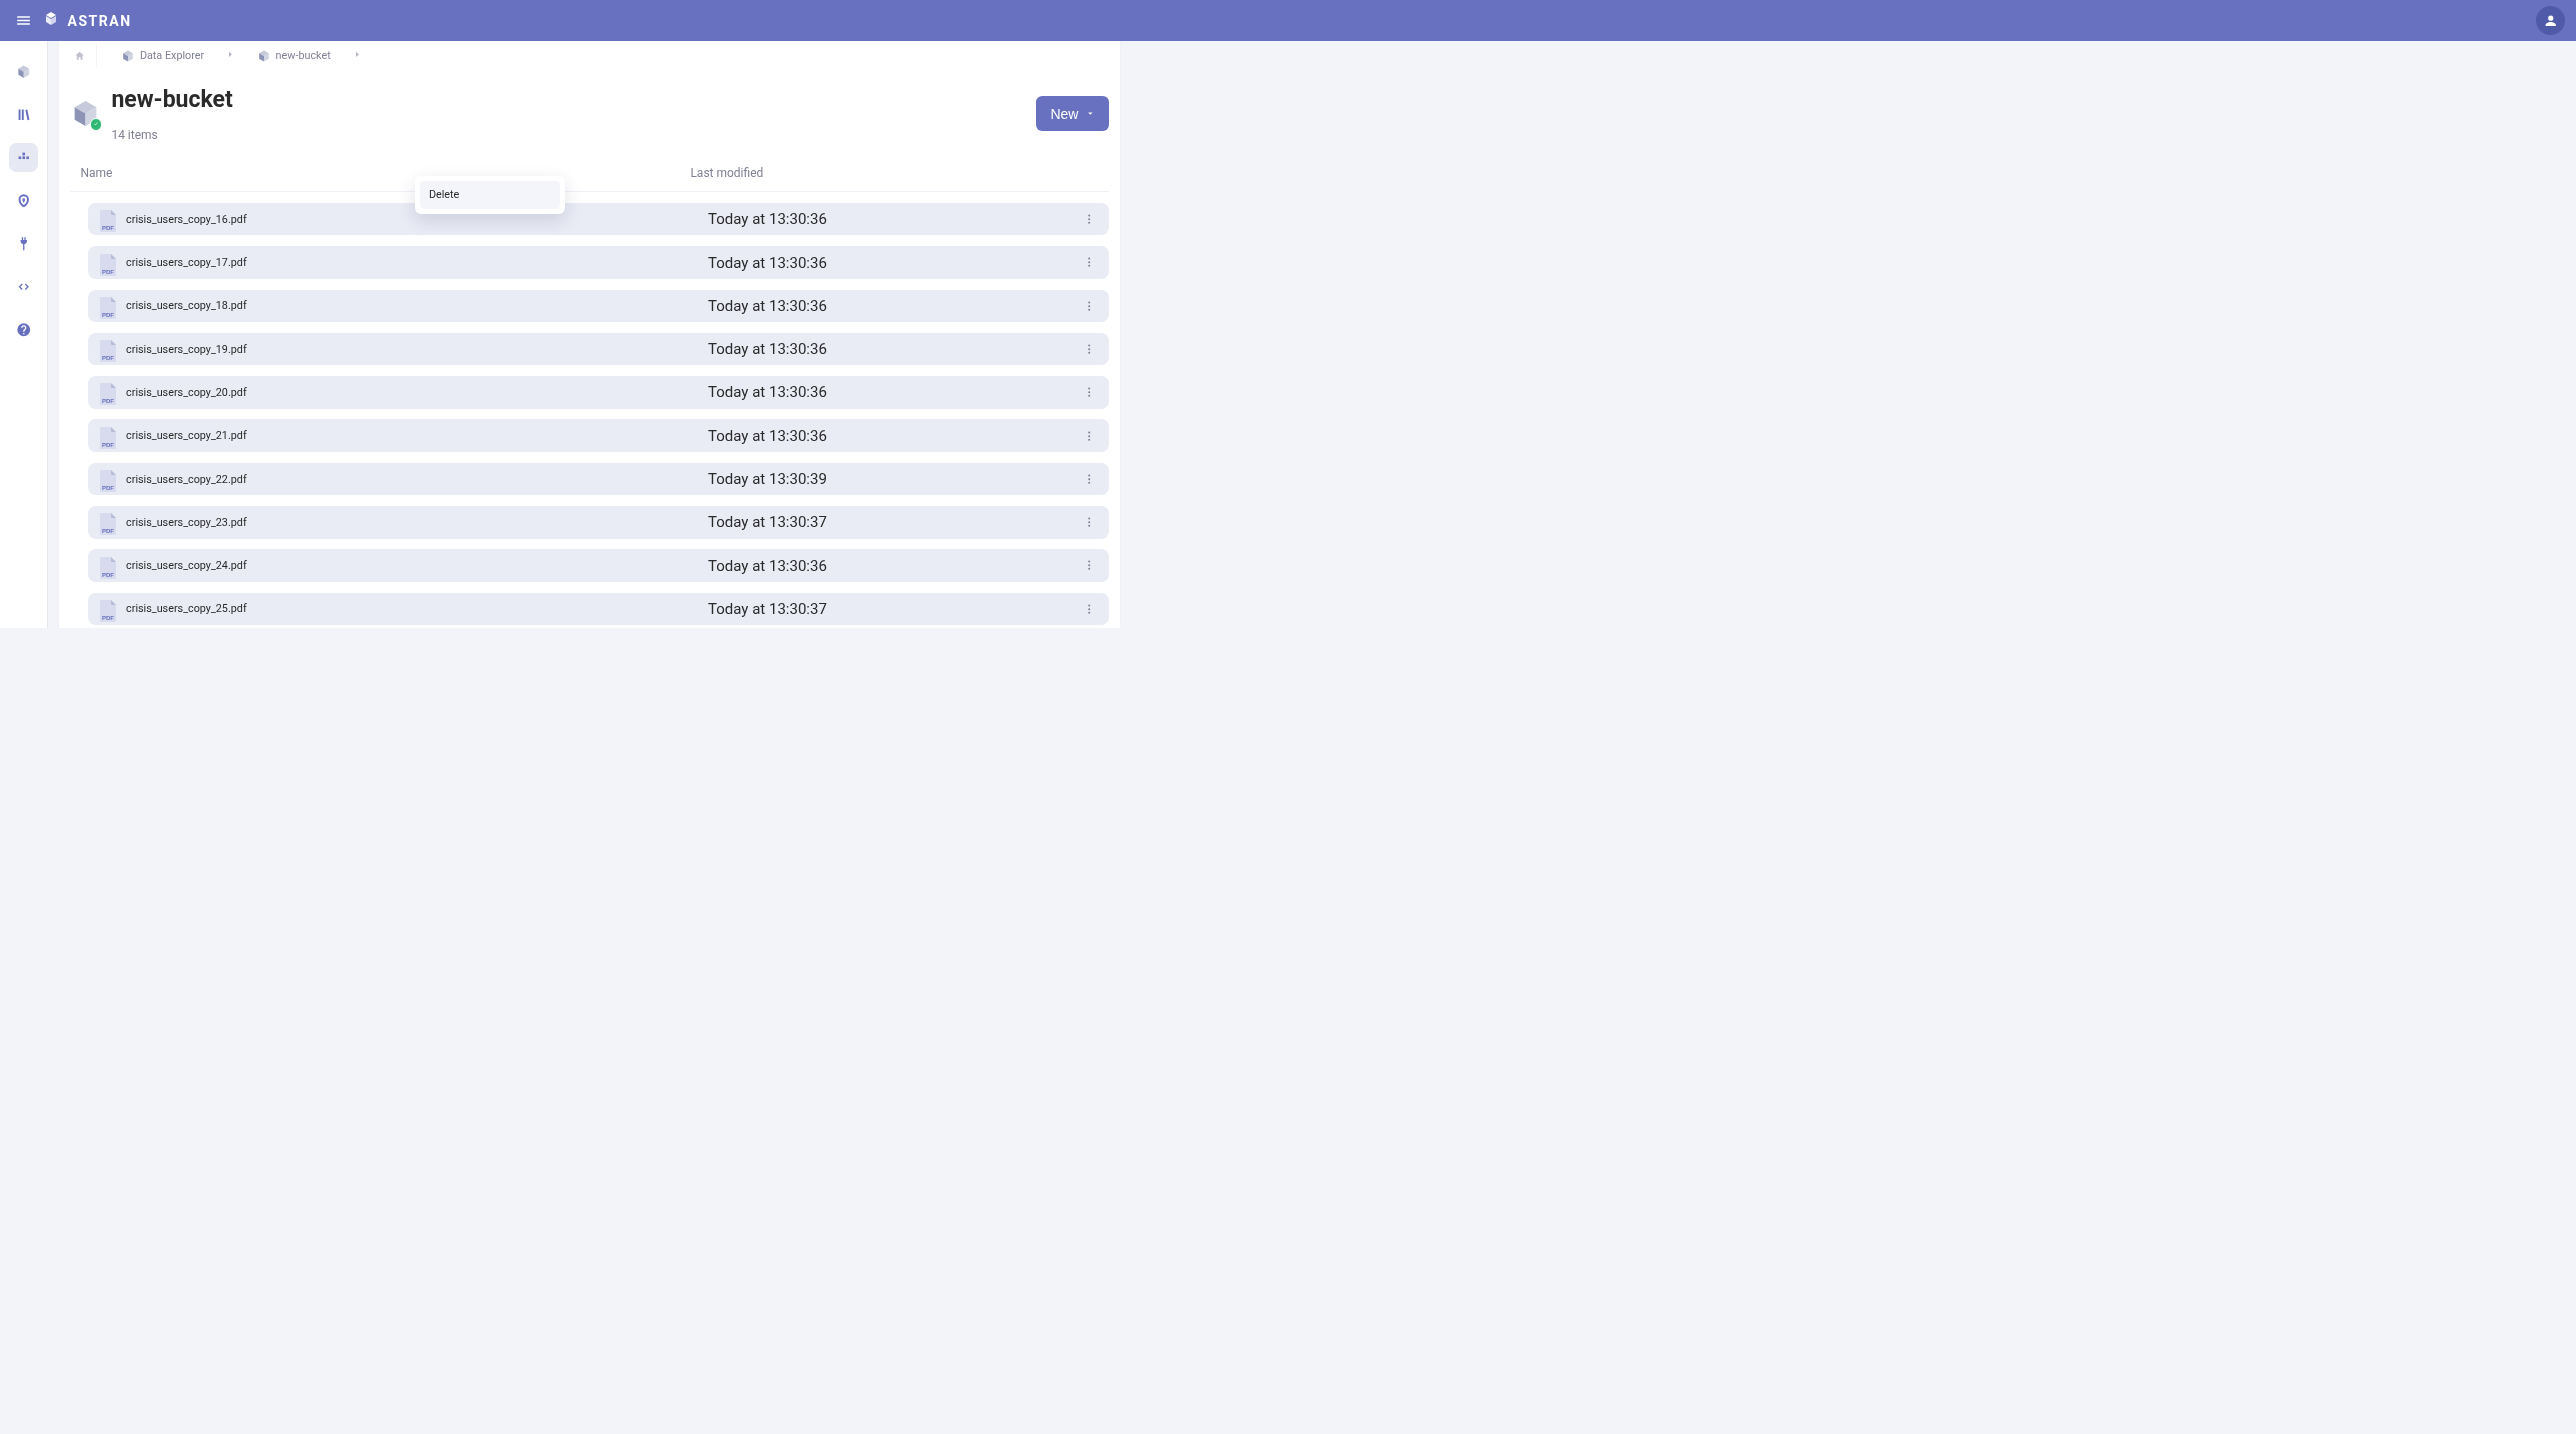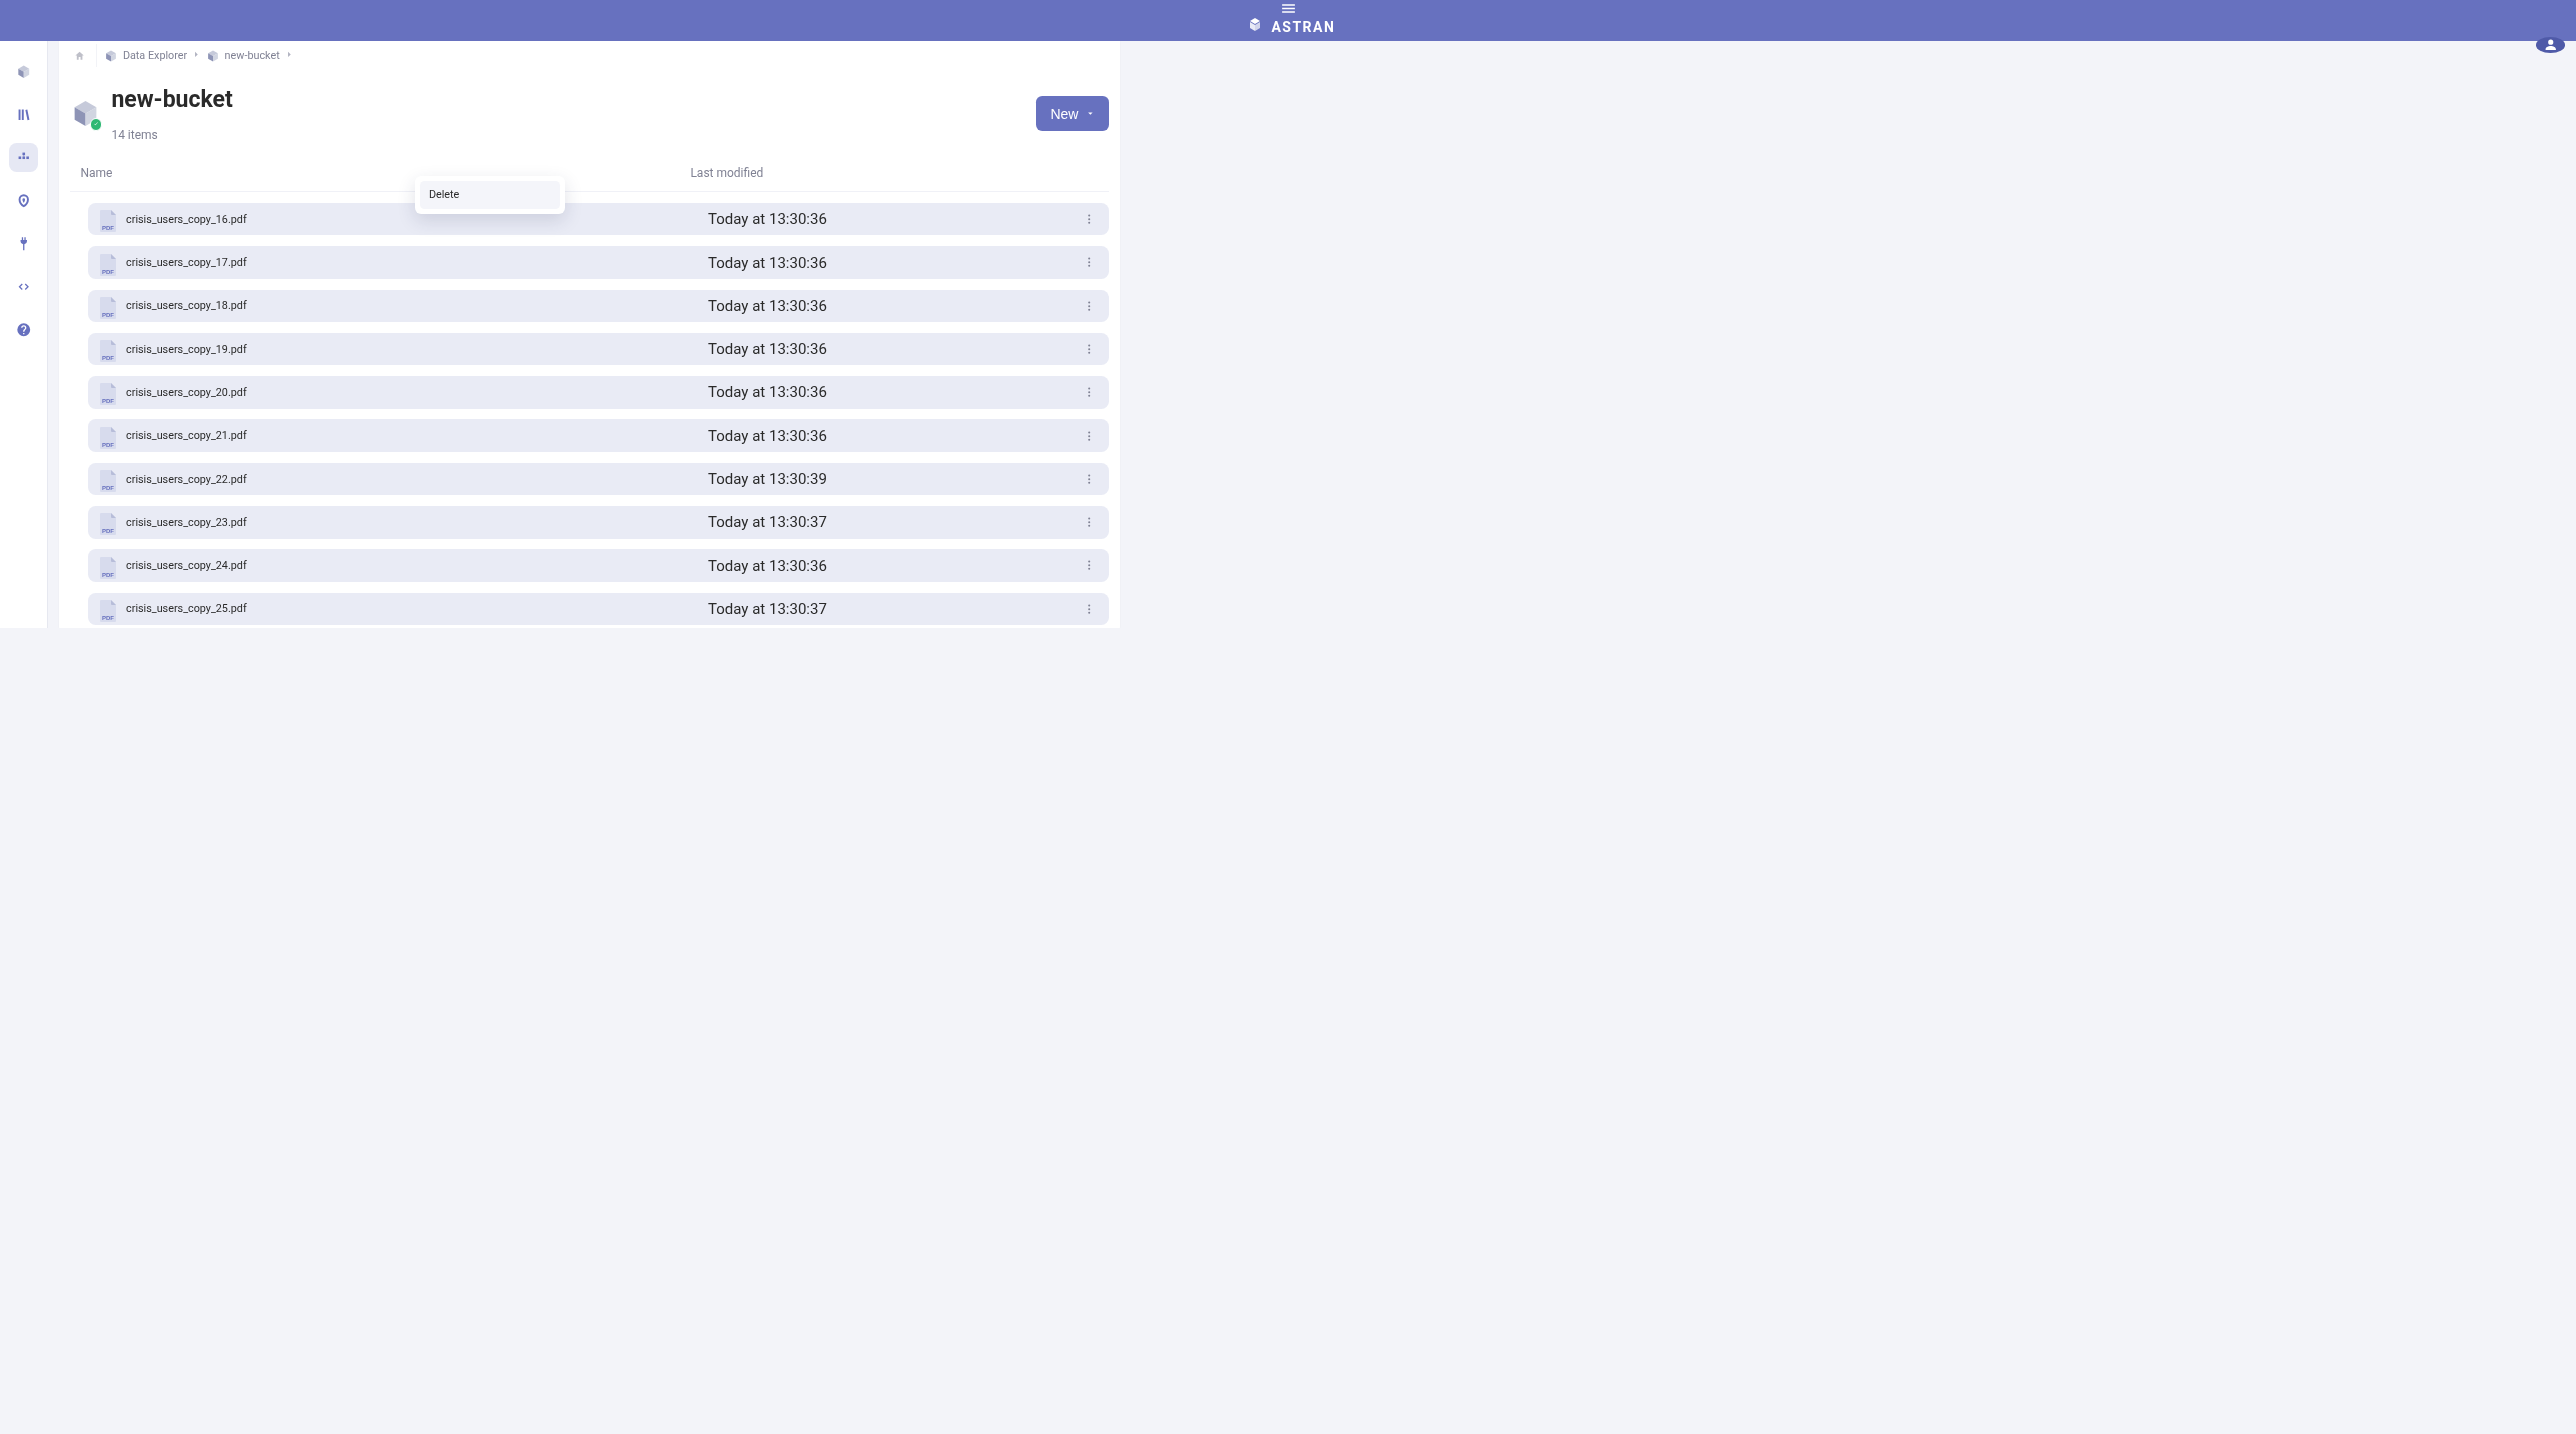--- a/index.html
+++ b/index.html
@@ -6,39 +6,39 @@
   html, body { height: 100%; font-family: -apple-system, BlinkMacSystemFont, "Segoe UI", Roboto, Helvetica, Arial, sans-serif; background: #f3f4f9; color: #1a1a1a; }
   body { display: flex; width: 1131px; height: 628px; overflow: hidden; }
 
   
   .sidebar { width: 48px; min-width: 48px; background: #ffffff; border-right: 0.8px solid #e6e8f0; display: flex; flex-direction: column; align-items: center; padding-top: 57px; gap: 14px; }
   .side-item { width: 29px; height: 29px; border-radius: 7.7px; display: flex; align-items: center; justify-content: center; color: #6771bf; cursor: pointer; }
   .side-item.active { background: #e6e8f4; }
   .side-item svg { width: 15.5px; height: 15.5px; fill: #6771bf; }
 
   
-  .header { position: absolute; top: 0; left: 0; right: 0; height: 41px; background: #6771bf; display: flex; align-items: center; padding: 0 10.8px; z-index: 20; flex-direction: column; }
+  .header { position: absolute; top: 0; left: 0; right: 0; height: 41px; background: #6771bf; display: flex; align-items: center; padding: 0 10.8px; z-index: 20; }
   .hamburger { width: 26px; height: 26px; display: flex; align-items: center; justify-content: center; cursor: pointer; }
   .hamburger svg { width: 17px; height: 17px; fill: #ffffff; }
   .brand { display: flex; align-items: center; gap: 6.2px; margin-left: 4.6px; }
   .brand-logo { width: 20px; height: 20px; }
   .brand-text { color: #ffffff; font-weight: 700; letter-spacing: 1.5px; font-size: 14px; }
   .avatar { margin-left: auto; width: 29px; height: 29px; border-radius: 50%; background: #4f5aa8; display: flex; align-items: center; justify-content: center; cursor: pointer; }
   .avatar svg { width: 15.5px; height: 15.5px; fill: #ffffff; }
 
   
   .main { flex: 1; position: relative; padding-top: 41px; overflow: hidden; }
   .content-scroll { height: 100%; overflow-y: auto; padding: 0 10.8px 10.8px 10.8px; }
   .content-scroll::-webkit-scrollbar { width: 7.7px; }
   .content-scroll::-webkit-scrollbar-track { background: transparent; }
   .content-scroll::-webkit-scrollbar-thumb { background: #6771bf; border-radius: 3.9px; }
 
   .card { background: #ffffff; border-radius: 9.3px; padding: 0 10.8px 10.8px 10.8px; margin-top: -7.7px; box-shadow: 0 0.8px 2.3px rgba(0,0,0,0.04); }
 
-  .breadcrumb { display: flex; align-items: center; gap: 4px; padding: 10.8px 0 10.8px 4.6px; color: #808294; font-size: 10.8px; }
+  .breadcrumb { display: flex; align-items: center; gap: 21px; padding: 10.8px 0 10.8px 4.6px; color: #808294; font-size: 10.8px; }
   .bc-home { width: 23px; height: 23px; display:flex; align-items:center; justify-content:center; border-right: 0.8px solid #e6e8f0; padding-right: 10.8px; margin-right: 3.1px; cursor:pointer; opacity:0.5; }
   .bc-home svg { width:14px; height:14px; fill:#808294; }
   .bc-item { display: flex; align-items: center; gap: 4.6px; cursor: pointer; }
   .bc-sep svg { width:10.8px; height:10.8px; fill:#b0b2c0; }
   .bc-icon { width: 14px; height: 14px; }
 
   .page-head { display: flex; align-items: center; padding: 7.7px 0 14px 0; }
   .page-head-left { display: flex; align-items: center; gap: 10.8px; }
   .bucket-big-icon { width: 31px; height: 31px; position: relative; }
   .bucket-badge { position:absolute; bottom:-1.5px; right:-1.5px; width:12.4px; height:12.4px; background:#2eb873; border-radius:50%; border:1.5px solid #fff; display:flex; align-items:center; justify-content:center; }

